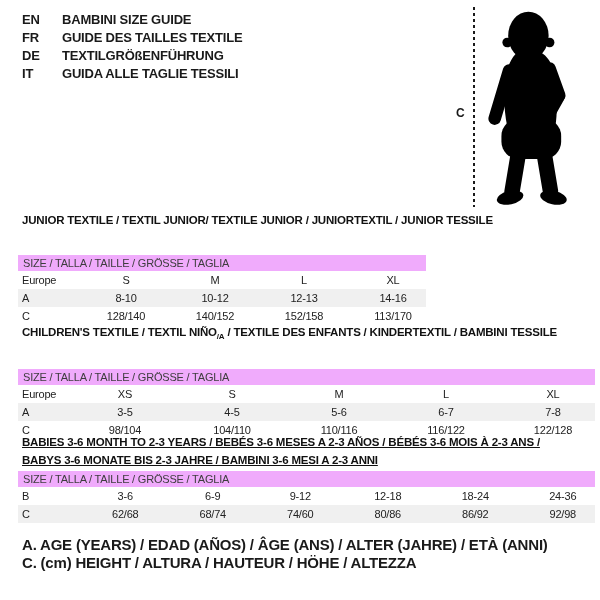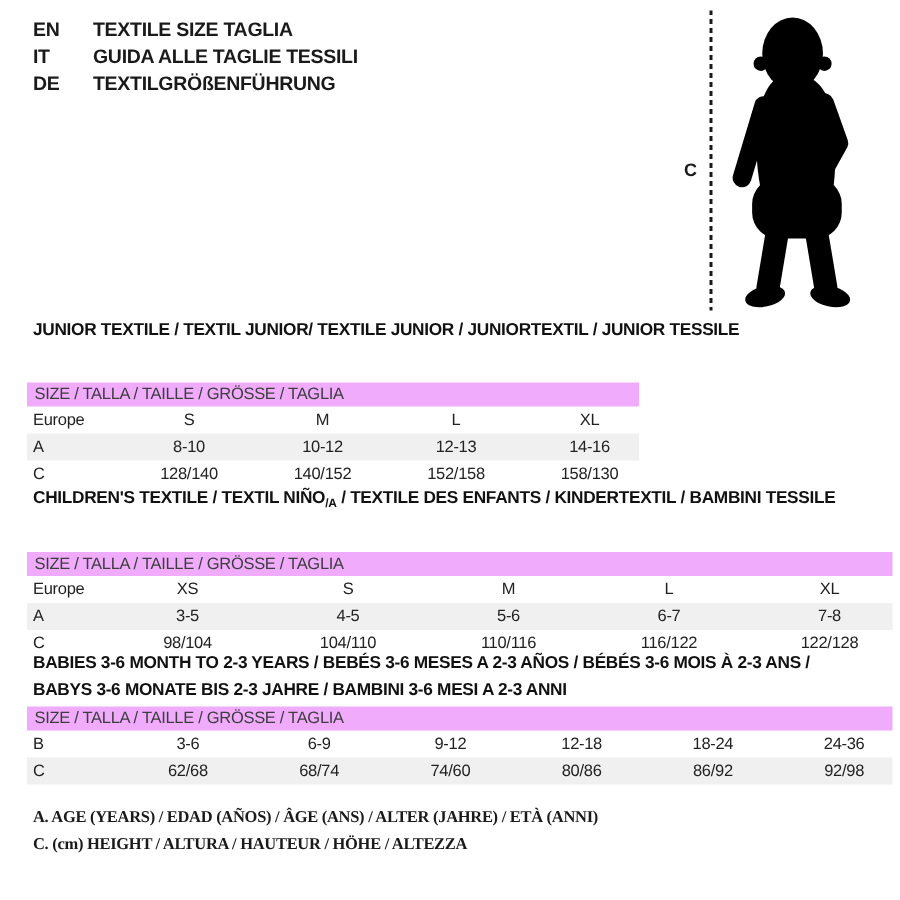--- a/index.html
+++ b/index.html
@@ -47,45 +47,49 @@
 
   .t1 { top: 214px; width: 408px; }
   .t1 .grid { margin-top: 29px; }
   .t1 .cell.lab { width: 52px; }
 
   .t2 { top: 326px; width: 577px; }
   .t2 .grid { margin-top: 28px; }
   .t2 .cell.lab { width: 42px; }
 
   .t3 { top: 433px; width: 577px; }
-  .t3 .tbl-title { line-height: 18px; }
+  .t3 .tbl-title { line-height: 18px; text-decoration: underline; }
   .t3 .grid { margin-top: 2px; }
   .t3 .cell.lab { width: 52px; }
 
   
   .legend { position: absolute; left: 22px; top: 536px; }
-  .legend-line { font-size: 11px; font-weight: bold; line-height: 18px; white-space: nowrap; font-family: Liberation Serif, serif; }
+  .legend-line { font-size: 15px; font-weight: bold; line-height: 18px; white-space: nowrap; }
 </style>
 </head>
 <body>
 
 <div class="page">
 
   <div class="lang-guide">
     <div class="lang-row">
       <span class="lang-code">EN</span>
-      <span class="lang-label">TEXTILE SIZE TAGLIA</span>
+      <span class="lang-label">BAMBINI SIZE GUIDE</span>
+    </div>
+    <div class="lang-row">
+      <span class="lang-code">FR</span>
+      <span class="lang-label">GUIDE DES TAILLES TEXTILE</span>
+    </div>
+    <div class="lang-row">
+      <span class="lang-code">DE</span>
+      <span class="lang-label">TEXTILGRÖßENFÜHRUNG</span>
     </div>
     <div class="lang-row">
       <span class="lang-code">IT</span>
       <span class="lang-label">GUIDA ALLE TAGLIE TESSILI</span>
-    </div>
-    <div class="lang-row">
-      <span class="lang-code">DE</span>
-      <span class="lang-label">TEXTILGRÖßENFÜHRUNG</span>
     </div>
   </div>
 
   <div class="figure-wrap">
     <span class="c-label">C</span>
     <div class="dash-line"></div>
     <svg class="baby-svg" viewBox="0 0 110 210" preserveAspectRatio="xMidYMid meet" aria-hidden="true">
 
       <ellipse class="solid" cx="44" cy="30" rx="21" ry="25"></ellipse>
       <circle class="solid" cx="22" cy="37" r="5"></circle>
@@ -123,21 +127,21 @@
         <div class="cell">8-10</div>
         <div class="cell">10-12</div>
         <div class="cell">12-13</div>
         <div class="cell">14-16</div>
       </div>
       <div class="row">
         <div class="cell lab">C</div>
         <div class="cell">128/140</div>
         <div class="cell">140/152</div>
         <div class="cell">152/158</div>
-        <div class="cell">158/130</div>
+        <div class="cell">113/170</div>
       </div>
     </div>
   </section>
 
   <section class="tbl t2">
     <div class="tbl-title"><span>CHILDREN'S TEXTILE / TEXTIL NIÑO</span><span class="sub">/A</span><span> / TEXTILE DES ENFANTS / KINDERTEXTIL / BAMBINI TESSILE</span></div>
     <div class="grid">
       <div class="bar">SIZE / TALLA / TAILLE / GRÖSSE / TAGLIA</div>
       <div class="row">
         <div class="cell lab">Europe</div>

